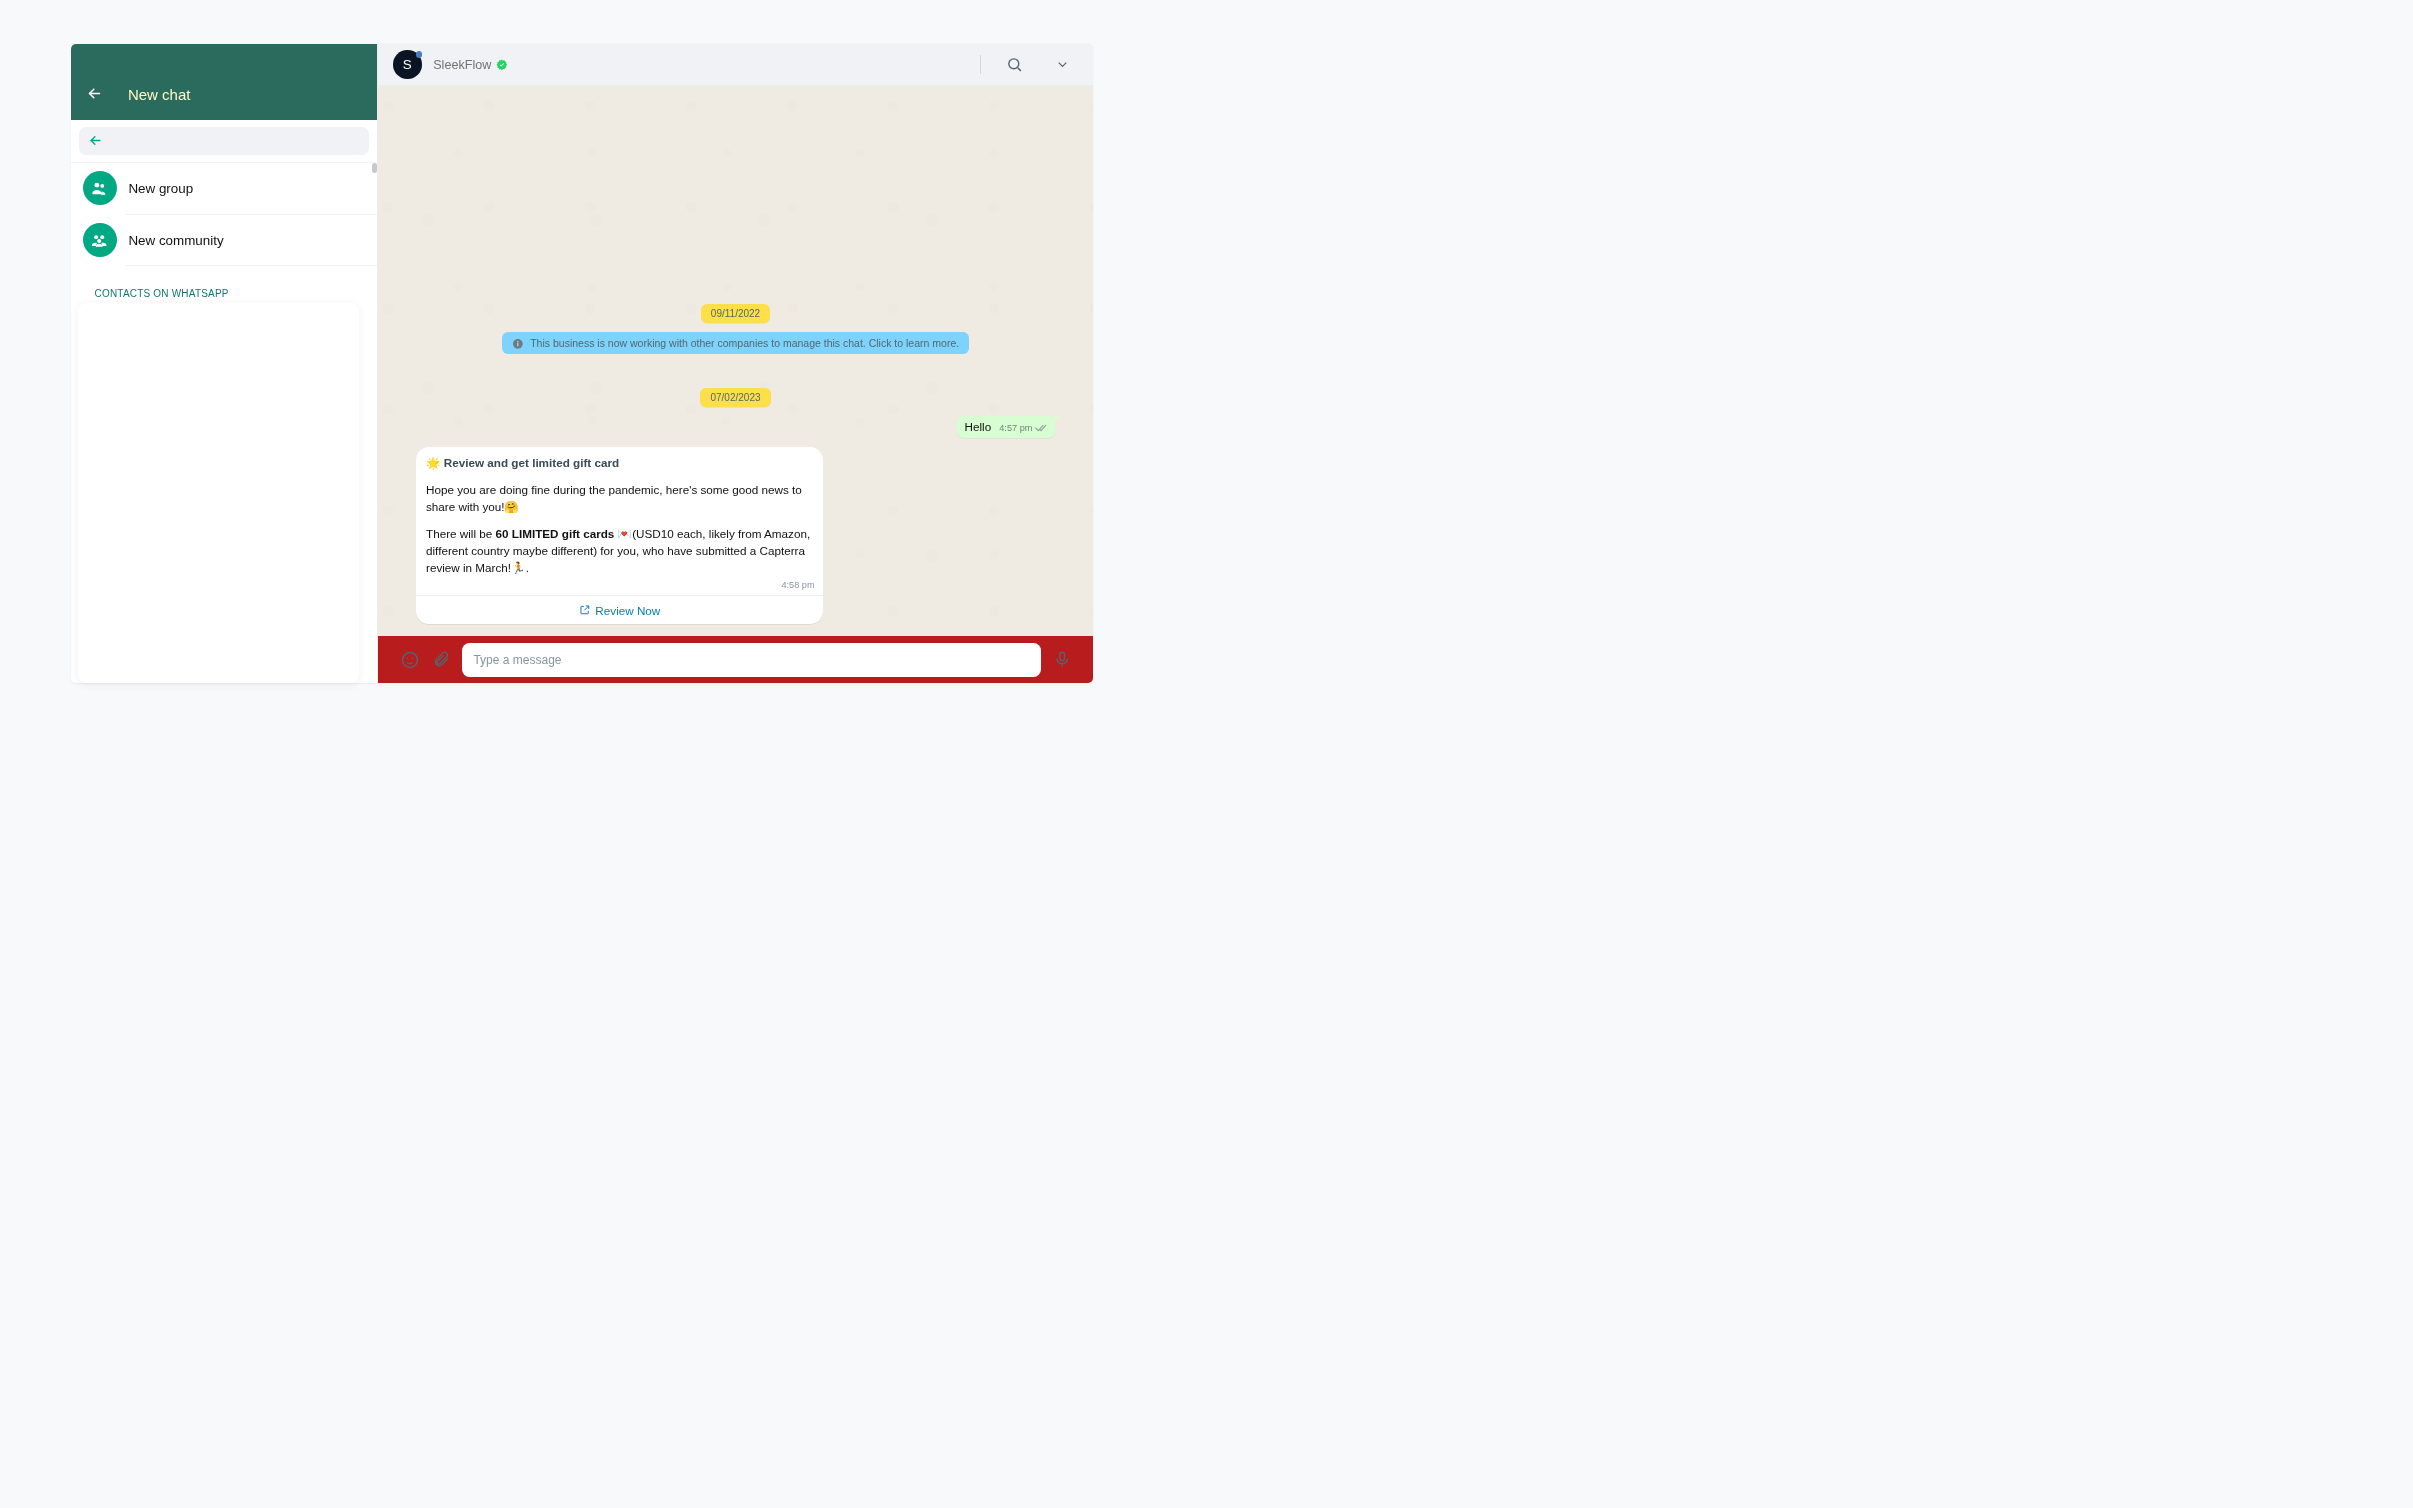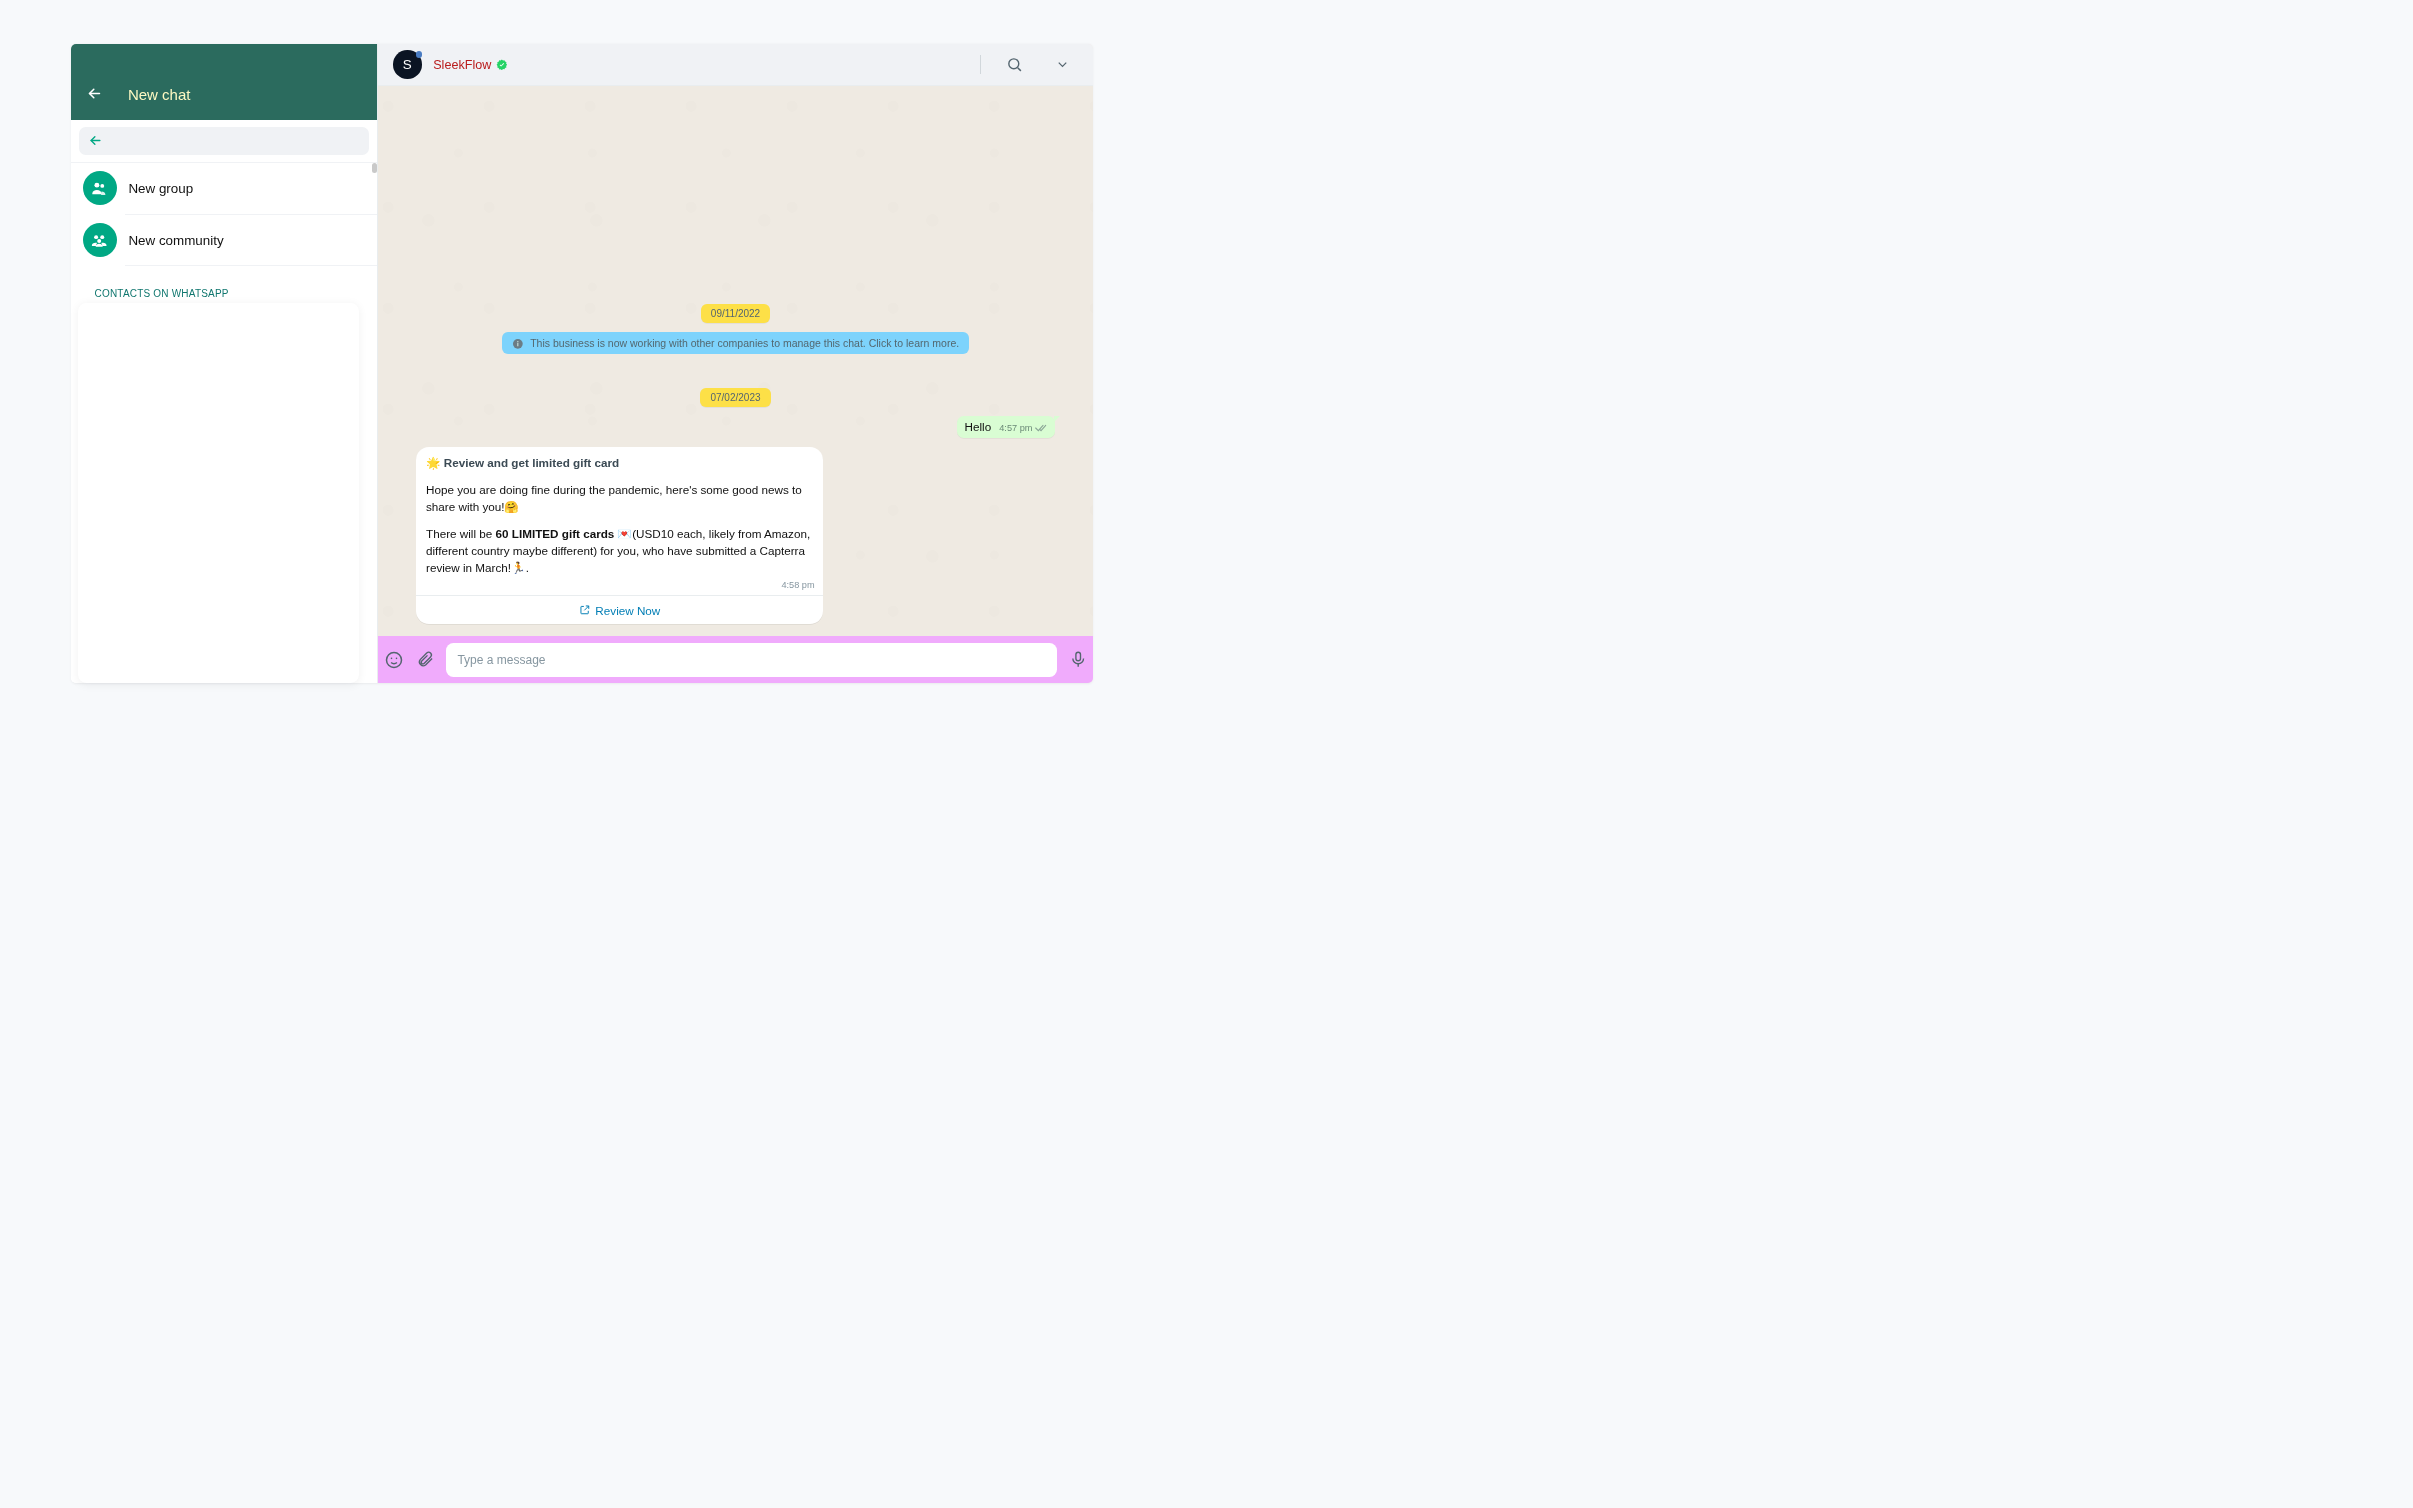--- a/index.html
+++ b/index.html
@@ -132,21 +132,21 @@
   width: 28.5px; height: 28.5px; border-radius: 50%;
   background: #0b1423; color: #fff;
   display:flex; align-items:center; justify-content:center;
   font-size: 13.4px; font-weight: 500;
   position: relative;
 }
 .chat-avatar::after{
   content:""; position:absolute; top:0.8px; right:-0.8px;
   width:6.7px; height:6.7px; background:#4a7cc2; border-radius:50%;
 }
-.chat-name { font-size: 12.6px; font-weight: 500; color: #b91c1c; }
+.chat-name { font-size: 12.6px; font-weight: 500; color: #737373; }
 .verified-badge {
   width: 11.7px; height: 11.7px;
   display:inline-flex; align-items:center; justify-content:center;
   margin-left: 1.7px;
 }
 .chat-header-spacer { flex: 1; }
 .header-divider { width:0.8px; height:18.4px; background:#d1d7db; margin:0 10px;}
 .header-icon { color:#54656f; cursor:pointer; padding:3.4px; display:flex;}
 
 .chat-body {
@@ -228,23 +228,23 @@
   border-top:0.8px solid #e9edef;
   color:#027eb5;
   font-size:11.7px;
   padding:7.5px 0;
   display:flex; align-items:center; justify-content:center; gap:5px;
   cursor:pointer;
 }
 
 .chat-input-bar {
   height: 47px;
-  background:#f0abfc;
+  background:#b91c1c;
   display:flex; align-items:center;
-  padding: 0 6px; gap:11.7px;
+  padding: 0 22px; gap:11.7px;
 }
 .input-icon { color:#54656f; cursor:pointer; display:flex;}
 .compose {
   flex:1; background:#fff; border-radius:7.5px; height:34px;
   display:flex; align-items:center; padding:0 11.7px;
 }
 .compose input{
   border:none; outline:none; width:100%; font-size:12px; color:#111;
 }
 .compose input::placeholder{ color:#8696a0; }

